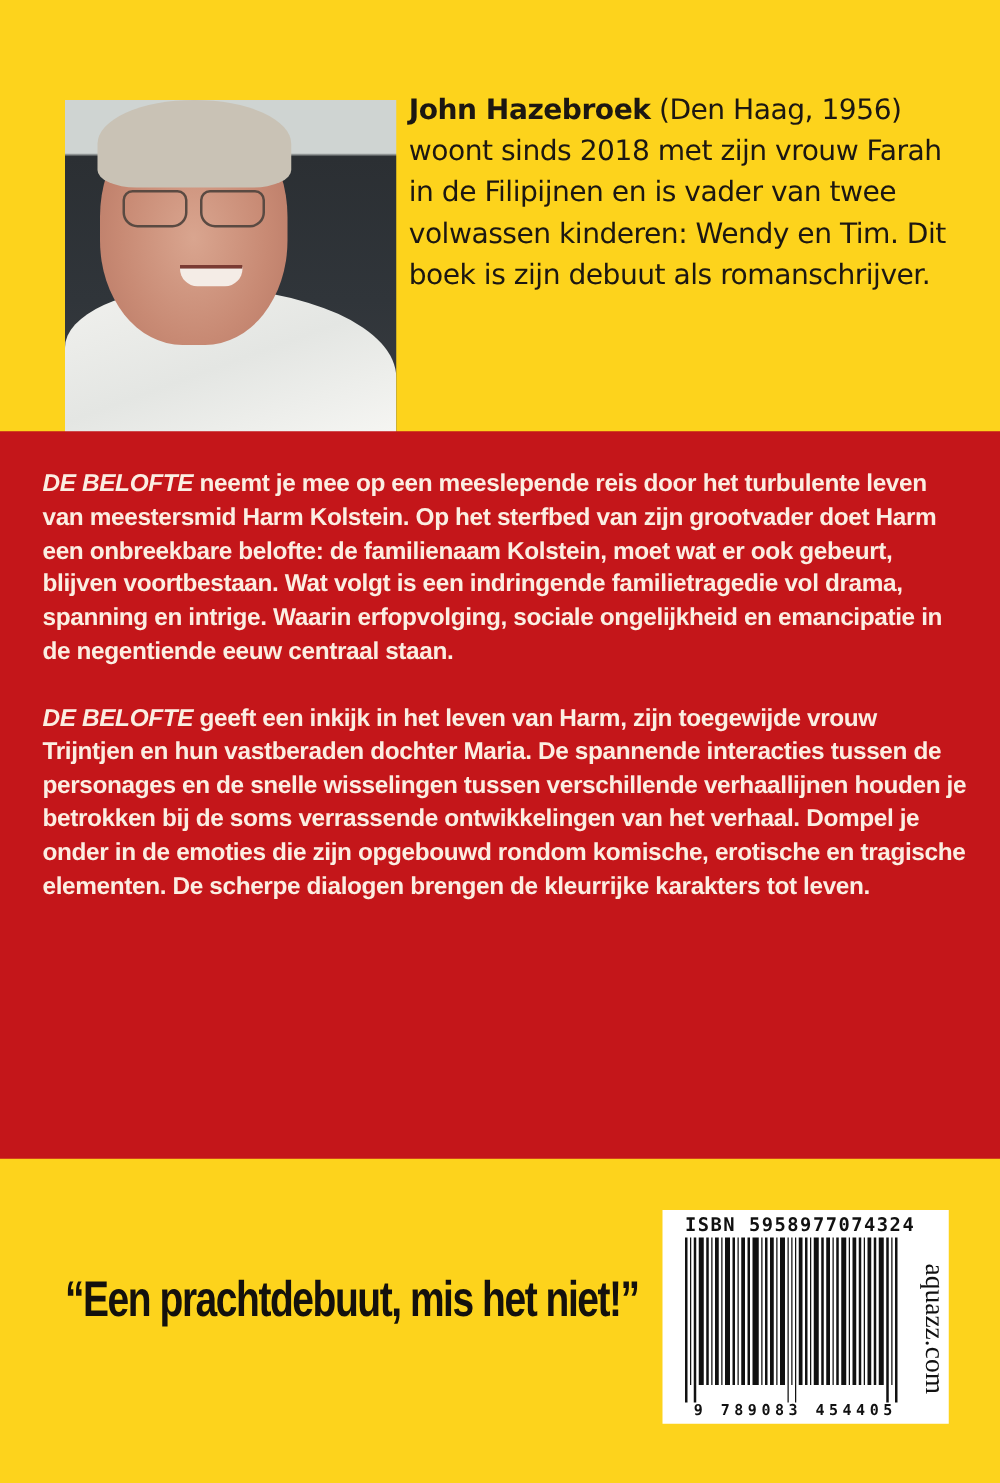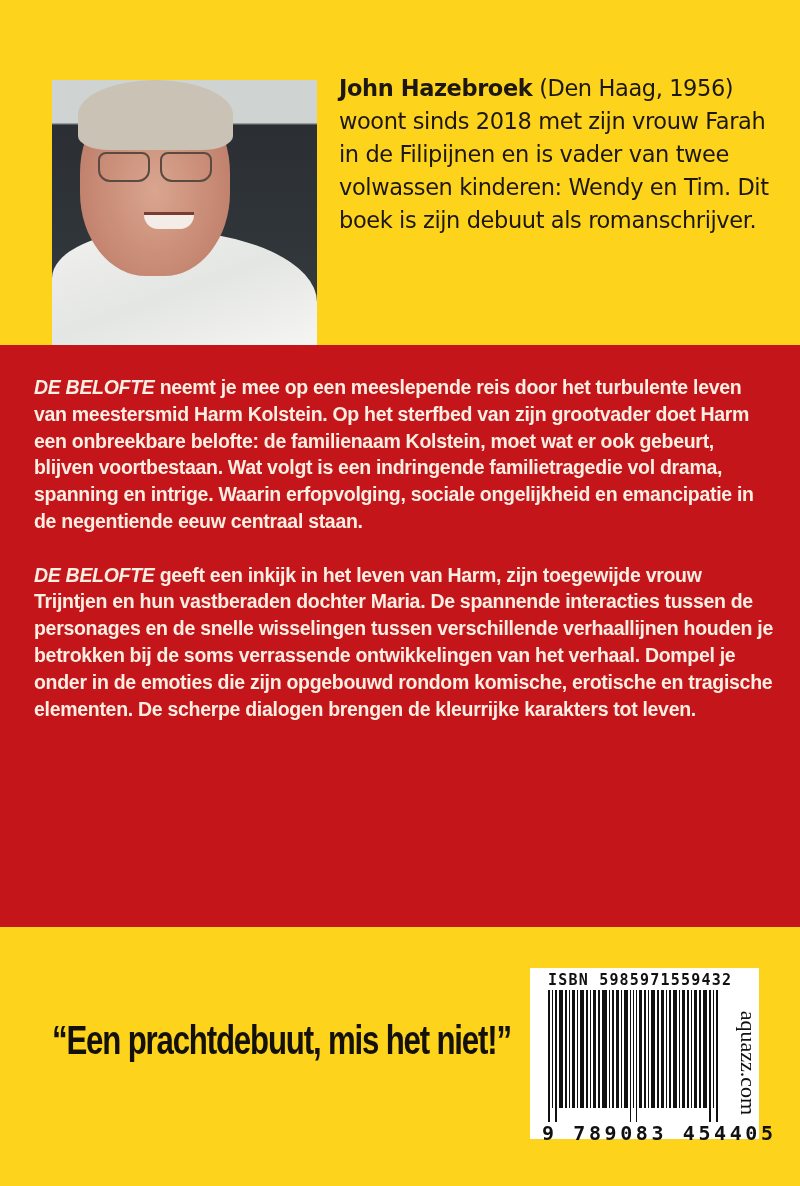--- a/index.html
+++ b/index.html
@@ -31,21 +31,21 @@
     .photo .shirt {
       position: absolute; left: 0; top: 150px; width: 265px; height: 120px;
       background: linear-gradient(160deg, #f1f1ee 0%, #e4e6e3 50%, #f6f6f3 100%);
       border-radius: 40% 60% 0 0;
     }
     .photo .mouth {
       position: absolute; left: 92px; top: 132px; width: 50px; height: 14px;
       background: #f4ece6; border-radius: 0 0 14px 14px; border-top: 3px solid #7a3b33;
     }
     .bio {
-      position: absolute; left: 339px; top: 72px; width: 450px;
+      position: absolute; left: 327px; top: 72px; width: 450px;
       font-size: 22.5px; line-height: 33px; color: #1c1712;
       font-family: "DejaVu Sans", sans-serif; letter-spacing: -0.4px;
     }
     .bio b { font-weight: bold; }
     .red-band {
       position: absolute; left: 0; top: 345px; width: 800px; height: 582px;
       background: #c4161a;
     }
     .blurb {
       position: absolute; left: 34px; top: 374px; width: 740px;
@@ -71,22 +71,22 @@
       font-family: "DejaVu Sans Mono", monospace; font-size: 15px; font-weight: bold;
       color: #111; letter-spacing: 1.2px;
     }
     .bars {
       position: absolute; left: 548px; top: 990px; width: 180px; height: 132px;
       display: flex; align-items: flex-start;
     }
     .bars span { display: block; background: #111; height: 118px; margin-right: 2px; }
     .bars span.g { height: 132px; }
     .isbn-bottom {
-      position: absolute; left: 542px; top: 1121px;
-      font-family: "DejaVu Sans Mono", monospace; font-size: 20px; font-weight: bold;
+      position: absolute; left: 555px; top: 1121px;
+      font-family: "DejaVu Sans Mono", monospace; font-size: 12px; font-weight: bold;
       color: #111; letter-spacing: 3.6px;
     }
     .publisher {
       position: absolute; left: 668px; top: 1050px; width: 160px;
       font-family: "Liberation Serif", serif; font-size: 22px; color: #111;
       transform: rotate(90deg); transform-origin: center center;
       text-align: center;
     }
   </style>
 </head>
@@ -113,21 +113,21 @@
     <span class="lead">DE BELOFTE</span><span> neemt je mee op een meeslepende reis door het turbulente leven van meestersmid Harm Kolstein. Op het sterfbed van zijn grootvader doet Harm een onbreekbare belofte: de familienaam Kolstein, moet wat er ook gebeurt, blijven voortbestaan. Wat volgt is een indringende familietragedie vol drama, spanning en intrige. Waarin erfopvolging, sociale ongelijkheid en emancipatie in de negentiende eeuw centraal staan.</span>
   </p>
   <p>
     <span class="lead">DE BELOFTE</span><span> geeft een inkijk in het leven van Harm, zijn toegewijde vrouw Trijntjen en hun vastberaden dochter Maria. De spannende interacties tussen de personages en de snelle wisselingen tussen verschillende verhaallijnen houden je betrokken bij de soms verrassende ontwikkelingen van het verhaal. Dompel je onder in de emoties die zijn opgebouwd rondom komische, erotische en tragische elementen. De scherpe dialogen brengen de kleurrijke karakters tot leven.</span>
   </p>
 </div>
 
 <div class="quote">“Een prachtdebuut, mis het niet!”</div>
 
 <div class="barcode-box"></div>
-<div class="isbn-top">ISBN 5985971559432</div>
+<div class="isbn-top">ISBN 5958977074324</div>
 <div class="bars">
   <span class="g" style="width:2px"></span>
     <span style="width:1px"></span>
     <span class="g" style="width:2px"></span>
   <span style="width:4px"></span>
     <span style="width:2px"></span>
     <span style="width:1px"></span>
     <span style="width:3px"></span>
   <span style="width:1px"></span>
     <span style="width:4px"></span>

